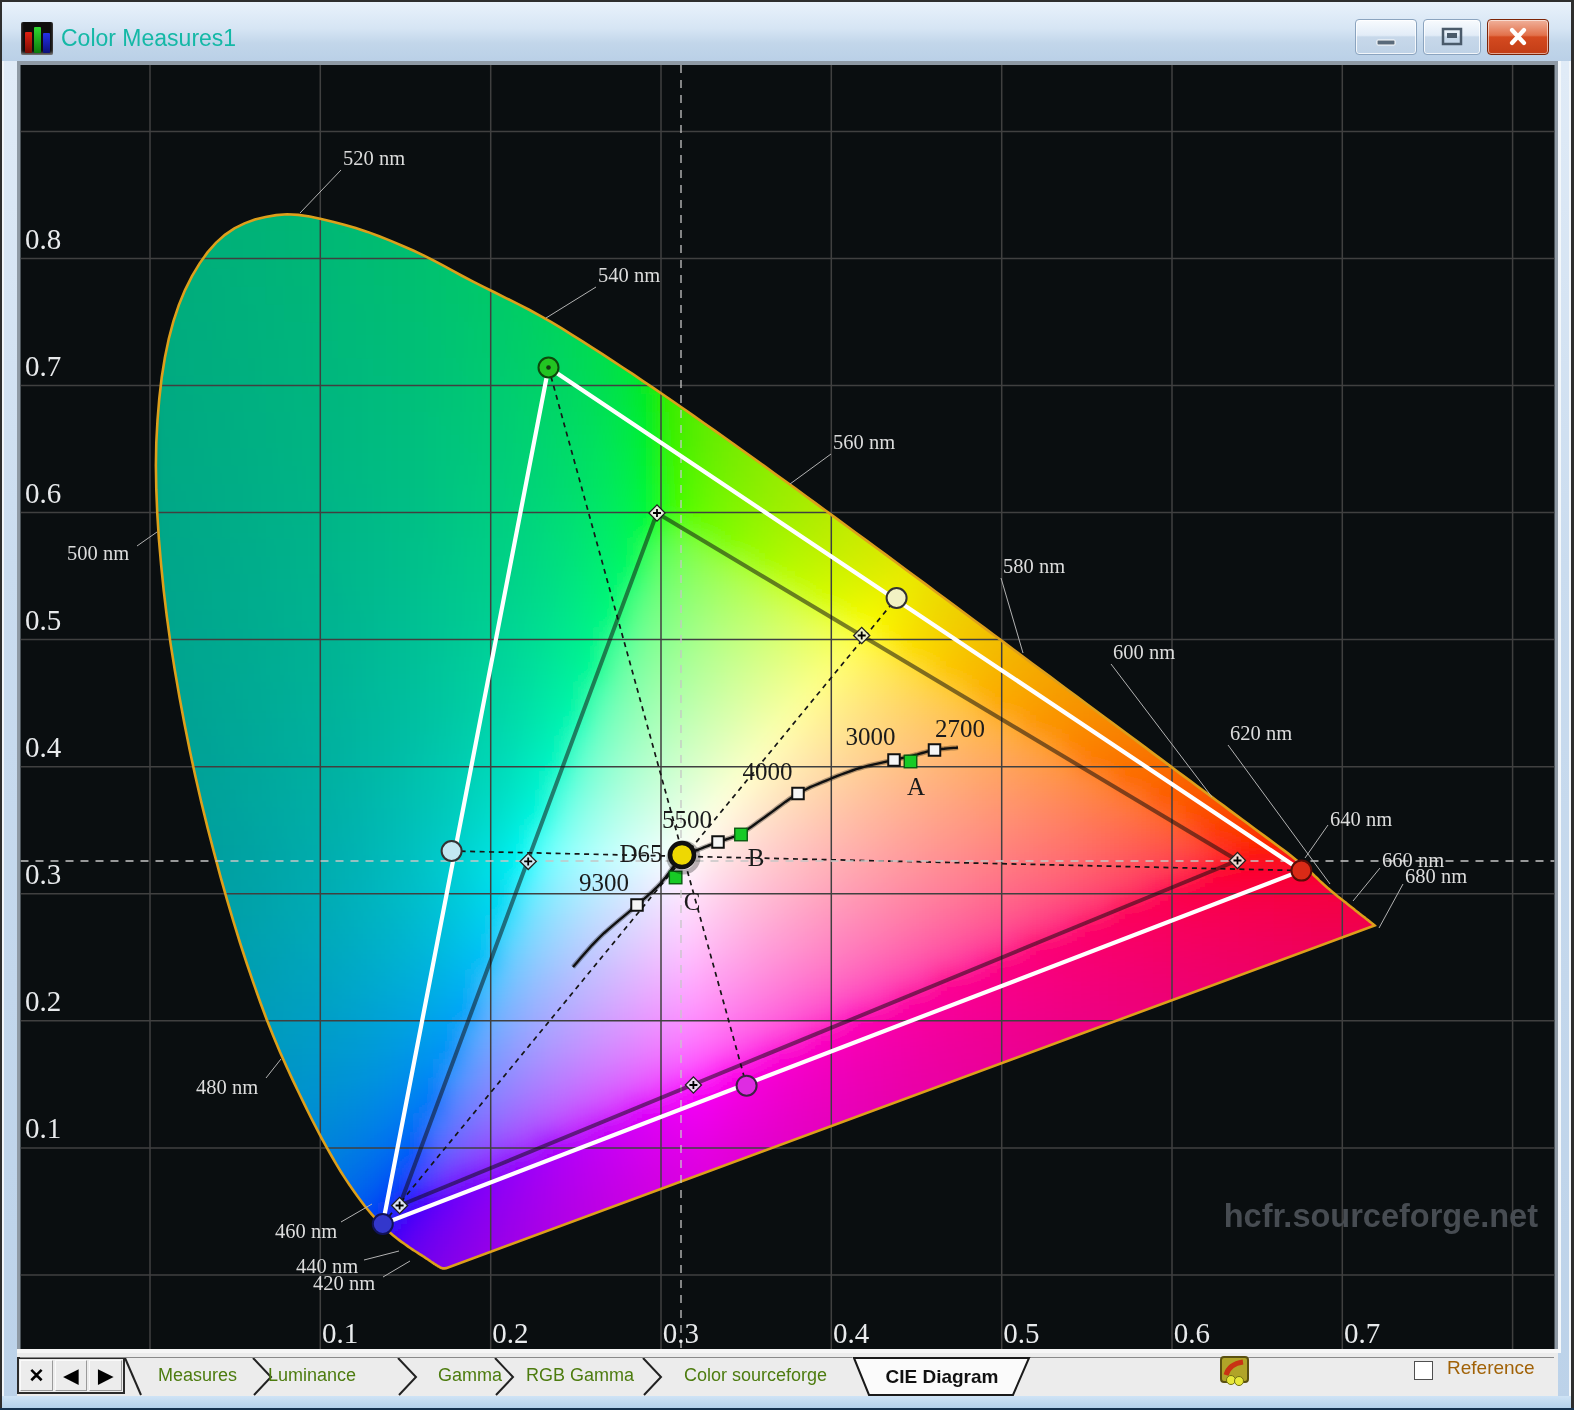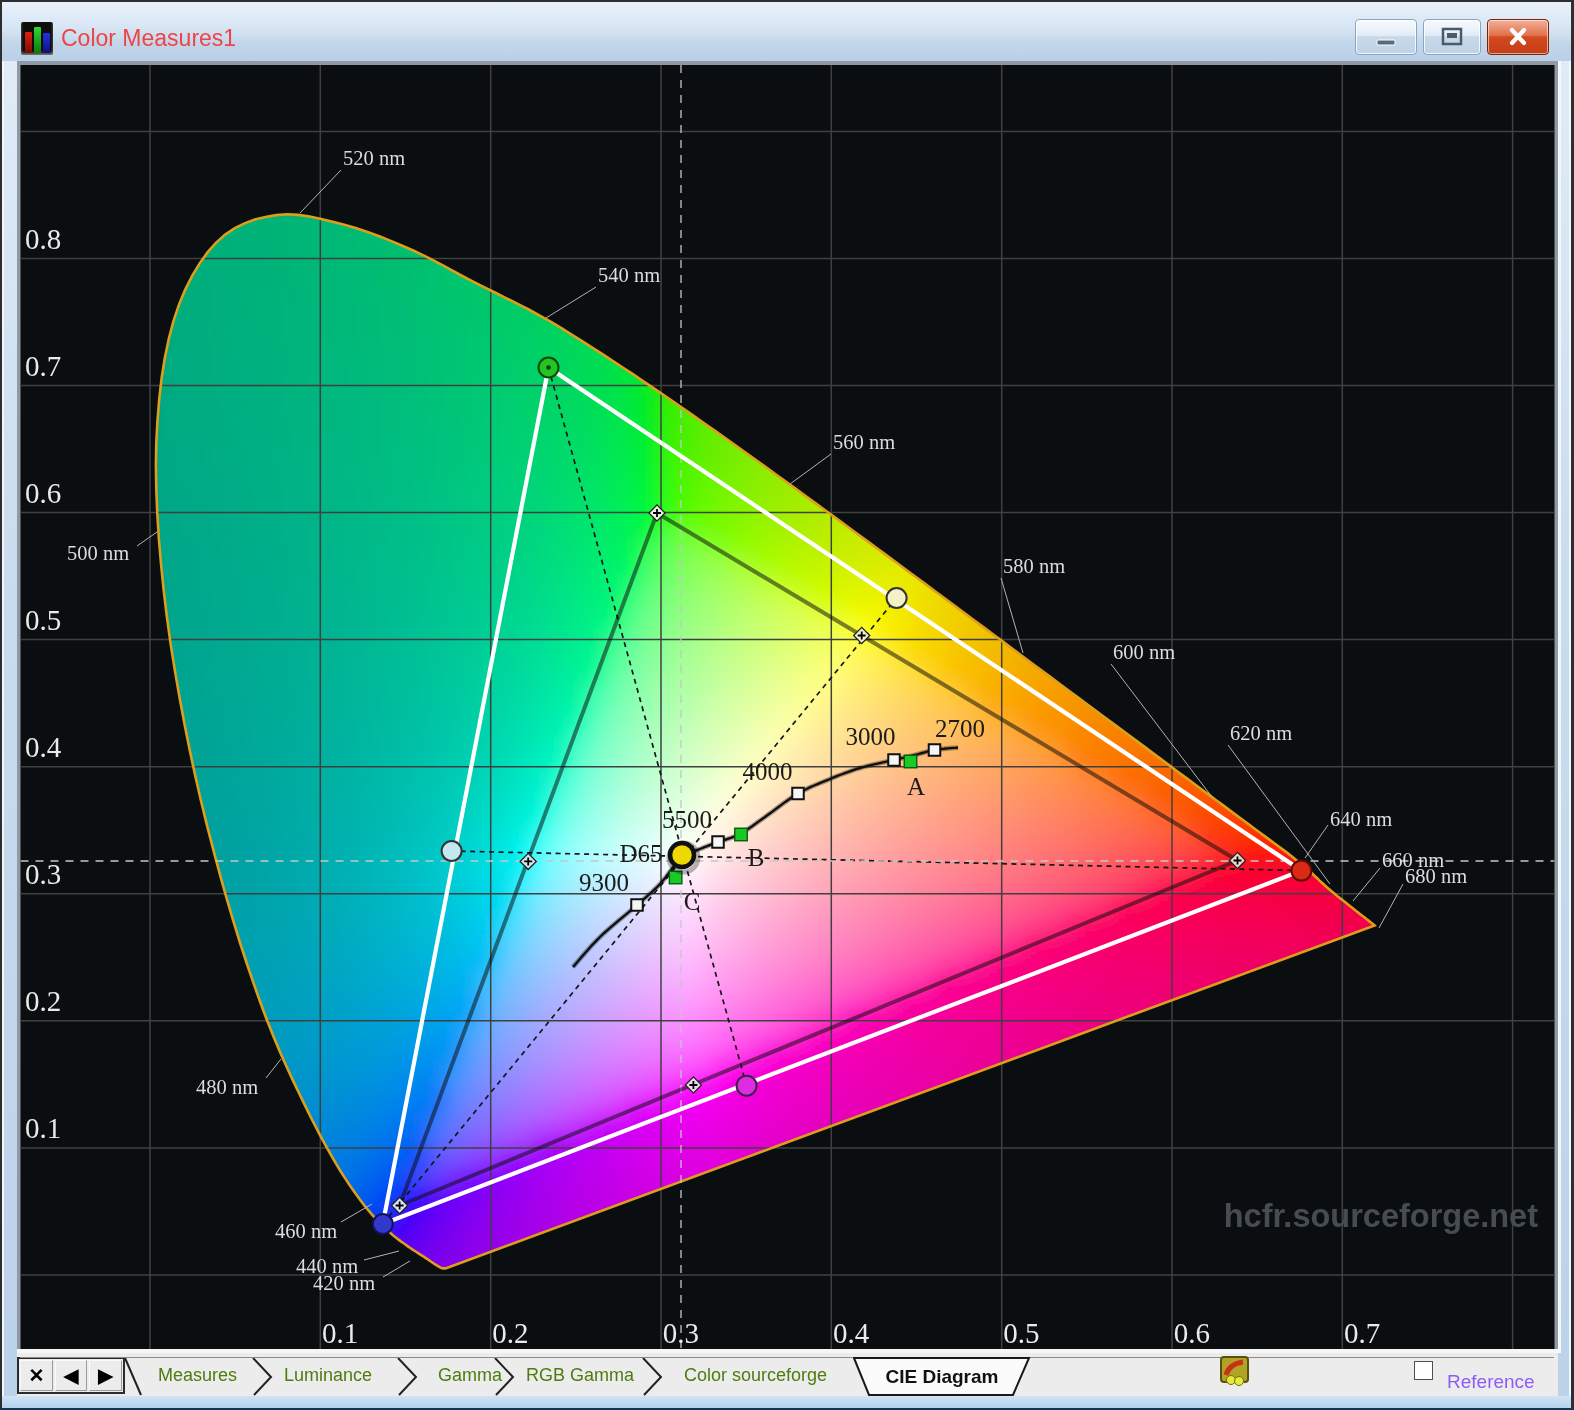--- a/index.html
+++ b/index.html
@@ -1,33 +1,33 @@
 <!DOCTYPE html>
 <html><head><meta charset="utf-8"><style>
 *{margin:0;padding:0;box-sizing:border-box}
 body{width:1574px;height:1410px;position:relative;font-family:"Liberation Sans",sans-serif;background:#2e2e2e;overflow:hidden}
 .frame{position:absolute;left:2px;top:2px;right:3px;bottom:0;background:linear-gradient(180deg,#e3edf8 0%,#cadcef 40%,#bcd2e9 100%);border:2px solid #f2f6fa;border-bottom:none;border-radius:3px 3px 0 0}
 .title{position:absolute;left:2px;top:2px;right:3px;height:59px;background:linear-gradient(180deg,#e9f2fb 0%,#d6e5f4 45%,#c2d6ea 70%,#bad0e7 100%)}
-.ttext{position:absolute;left:61px;top:25px;font-size:23px;color:#ef4444}
+.ttext{position:absolute;left:61px;top:25px;font-size:23px;color:#14b8a6}
 .ticon{position:absolute;left:21px;top:22px;width:32px;height:33px;background:#0f0d0c;border-radius:2px;box-shadow:inset 0 -2px 3px rgba(255,255,255,.45)}
 .ticon i{position:absolute;border-radius:1px}
 .cbtn{position:absolute;top:19px;height:36px;border-radius:4px}
 .min,.res{background:linear-gradient(180deg,#f8fbfe 0%,#e2ecf7 45%,#c7d8ea 50%,#bfd2e6 100%);border:1px solid #8ba4bf;box-shadow:inset 0 0 0 1px rgba(255,255,255,.8)}
 .cls{background:linear-gradient(180deg,#f0b19b 0%,#e2714b 45%,#d44a20 50%,#c23d16 100%);border:1px solid #7c2407;box-shadow:inset 0 0 0 1px rgba(255,255,255,.55)}
 .chartborder{position:absolute;left:17px;top:61px;width:1541px;height:1292px;background:#8f9aa5;}
 .chartborder:after{content:"";position:absolute;right:-3px;top:0;bottom:0;width:3px;background:#f4f8fb}
 .tabbar{position:absolute;left:17px;top:1349px;width:1541px;height:47px;background:#ececec;border-top:4px solid #f6f6f6}
 .btngrp{position:absolute;left:0px;top:4px;width:108px;height:37px;border:2px solid #2b2b2b;background:#ececec;display:flex}
 .btngrp b{flex:1;border:1px solid;border-color:#fafafa #9a9a9a #9a9a9a #fafafa;margin:1px;display:flex;align-items:center;justify-content:center;font-size:19px;color:#000;font-weight:700}
 .tabtext{position:absolute;top:4px;height:37px;display:flex;align-items:center;font-size:18px;color:#4d7c0f}
 .activetab{position:absolute;top:4px;left:835px;width:180px;height:40px}
 .blue-bottom{position:absolute;left:2px;right:3px;top:1396px;height:12px;background:linear-gradient(180deg,#cfe3f5,#b5d3ec)}
 .navy{position:absolute;left:0,right:0;top:1408px;height:2px;background:#16334f;left:0;right:0}
 .refbox{position:absolute;left:1397px;top:8px;width:19px;height:19px;background:#fff;border:1.5px solid #505050}
-.reftext{position:absolute;left:1430px;top:18px;font-size:19px;color:#8b5cf6}
+.reftext{position:absolute;left:1430px;top:4px;font-size:19px;color:#a16207}
 </style></head><body>
 
 <div class="frame"></div>
 <div class="title"></div>
 <div class="ticon">
     <i style="left:4px;top:10px;height:21px;width:7px;background:linear-gradient(180deg,#e02010,#7a0d04)"></i>
     <i style="left:13px;top:5px;height:26px;width:7px;background:linear-gradient(180deg,#30d830,#0c7a0c)"></i>
     <i style="left:22px;top:11px;height:20px;width:7px;background:linear-gradient(180deg,#2430e8,#0c127a)"></i>
   </div>
 <div class="ttext">Color Measures1</div>
@@ -2830,21 +2830,21 @@
     </div>
  <svg style="position:absolute;left:0;top:4px" width="1541" height="40">
    <path d="M108 1 L124 38" stroke="#222" stroke-width="2" fill="none"></path>
    <path d="M236 1 L254 20 L237 38" stroke="#222" stroke-width="2" fill="none"></path>
    <path d="M381 1 L399 20 L382 38" stroke="#222" stroke-width="2" fill="none"></path>
    <path d="M478 1 L496 20 L479 38" stroke="#222" stroke-width="2" fill="none"></path>
    <path d="M626 1 L644 20 L627 38" stroke="#222" stroke-width="2" fill="none"></path>
    <path d="M3 0.5 H835 M1010 0.5 H1537" stroke="#8a8a8a" stroke-width="1" fill="none"></path>
  </svg>
  <div class="tabtext" style="left:141px">Measures</div>
- <div class="tabtext" style="left:267px">Luminance</div>
+ <div class="tabtext" style="left:251px">Luminance</div>
  <div class="tabtext" style="left:421px">Gamma</div>
  <div class="tabtext" style="left:509px">RGB Gamma</div>
  <div class="tabtext" style="left:667px">Color sourceforge</div>
  <svg class="activetab" width="180" height="40">
       <path d="M2 1 L17 38 L161 38 L177 1 Z" fill="#fbfbfb" stroke="#1a1a1a" stroke-width="2"></path>
       <text x="90" y="26" text-anchor="middle" font-size="19" font-weight="bold" font-family="Liberation Sans, sans-serif" fill="#111">CIE Diagram</text>
     </svg>
  <svg style="position:absolute;left:1202px;top:3px" width="34" height="32">
       <rect x="2" y="1" width="27" height="25" rx="3" fill="#b0a428" stroke="#5a5010" stroke-width="2"></rect>
       <path d="M7 19 Q10 8 24 6" stroke="#c83214" stroke-width="5" fill="none"></path>

